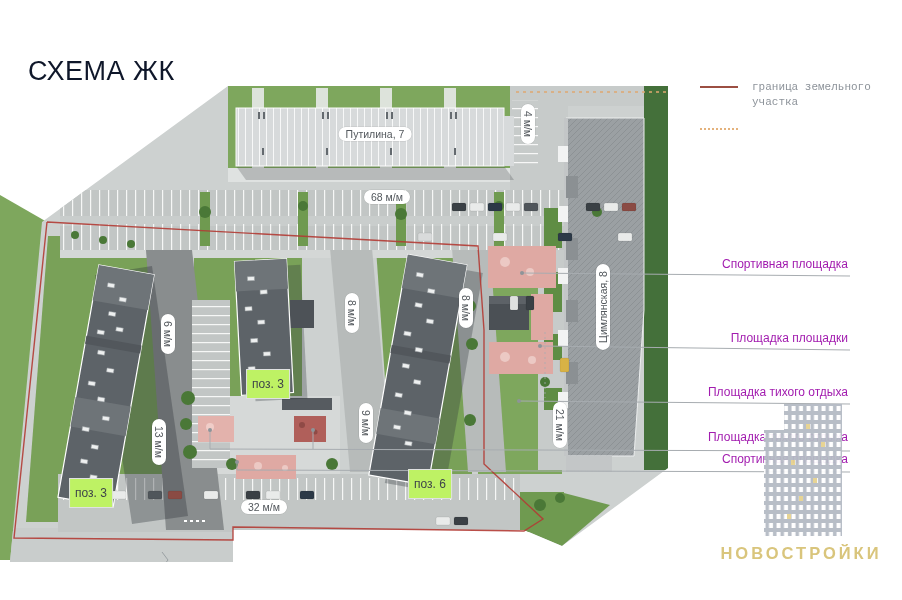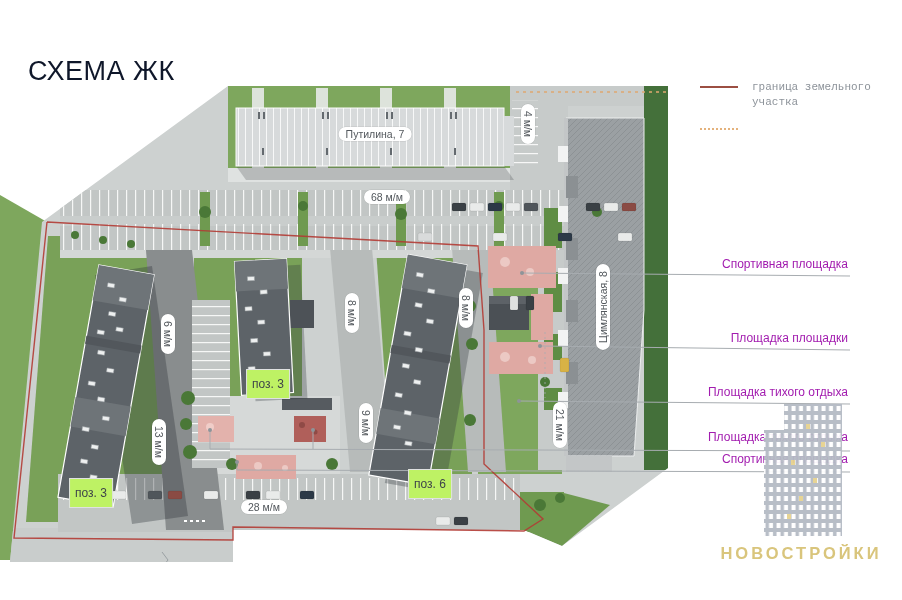--- a/index.html
+++ b/index.html
@@ -358,21 +358,21 @@
 
   <div class="pill" style="left:375px;top:134px">Путилина, 7</div>
   <div class="pill" style="left:387px;top:197px">68 м/м</div>
   <div class="pill v" style="left:528px;top:124px">4 м/м</div>
   <div class="pill v" style="left:168px;top:334px">6 м/м</div>
   <div class="pill v" style="left:159px;top:442px">13 м/м</div>
   <div class="pill v" style="left:352px;top:313px">8 м/м</div>
   <div class="pill v" style="left:466px;top:308px">8 м/м</div>
   <div class="pill v" style="left:366px;top:423px">9 м/м</div>
   <div class="pill v" style="left:560px;top:425px">21 м/м</div>
-  <div class="pill" style="left:264px;top:507px">28 м/м</div>
+  <div class="pill" style="left:264px;top:507px">32 м/м</div>
   <div class="pill vr" style="left:603px;top:307px">Цимлянская, 8</div>
 
   <div class="posbox" style="left:268px;top:384px">поз. 3</div>
   <div class="posbox" style="left:91px;top:493px">поз. 3</div>
   <div class="posbox" style="left:430px;top:484px">поз. 6</div>
 
   <div class="watermark">
     <svg class="wm-svg" width="90" height="136" viewBox="0 0 90 136" opacity=".95">
       <rect x="24" y="0" width="58" height="132" fill="url(#wmwin)"></rect>
       <rect x="4" y="26" width="20" height="106" fill="url(#wmwin)"></rect>

